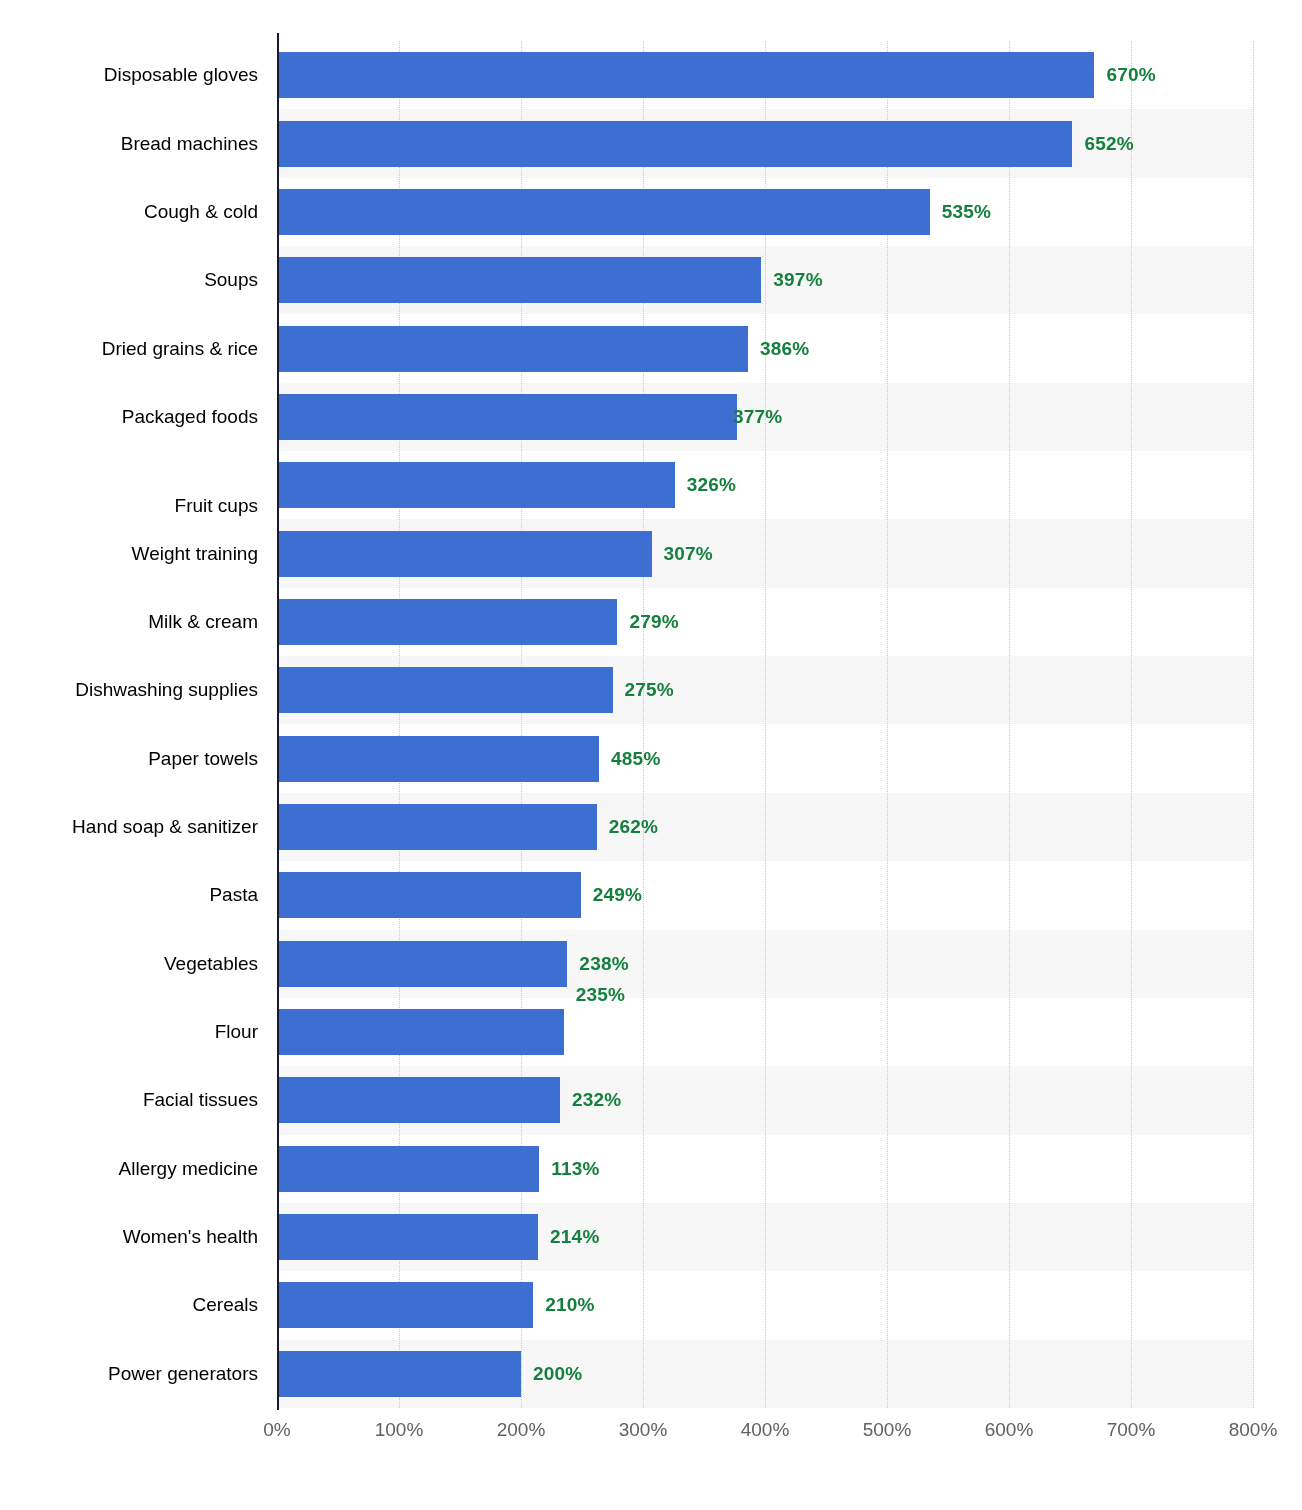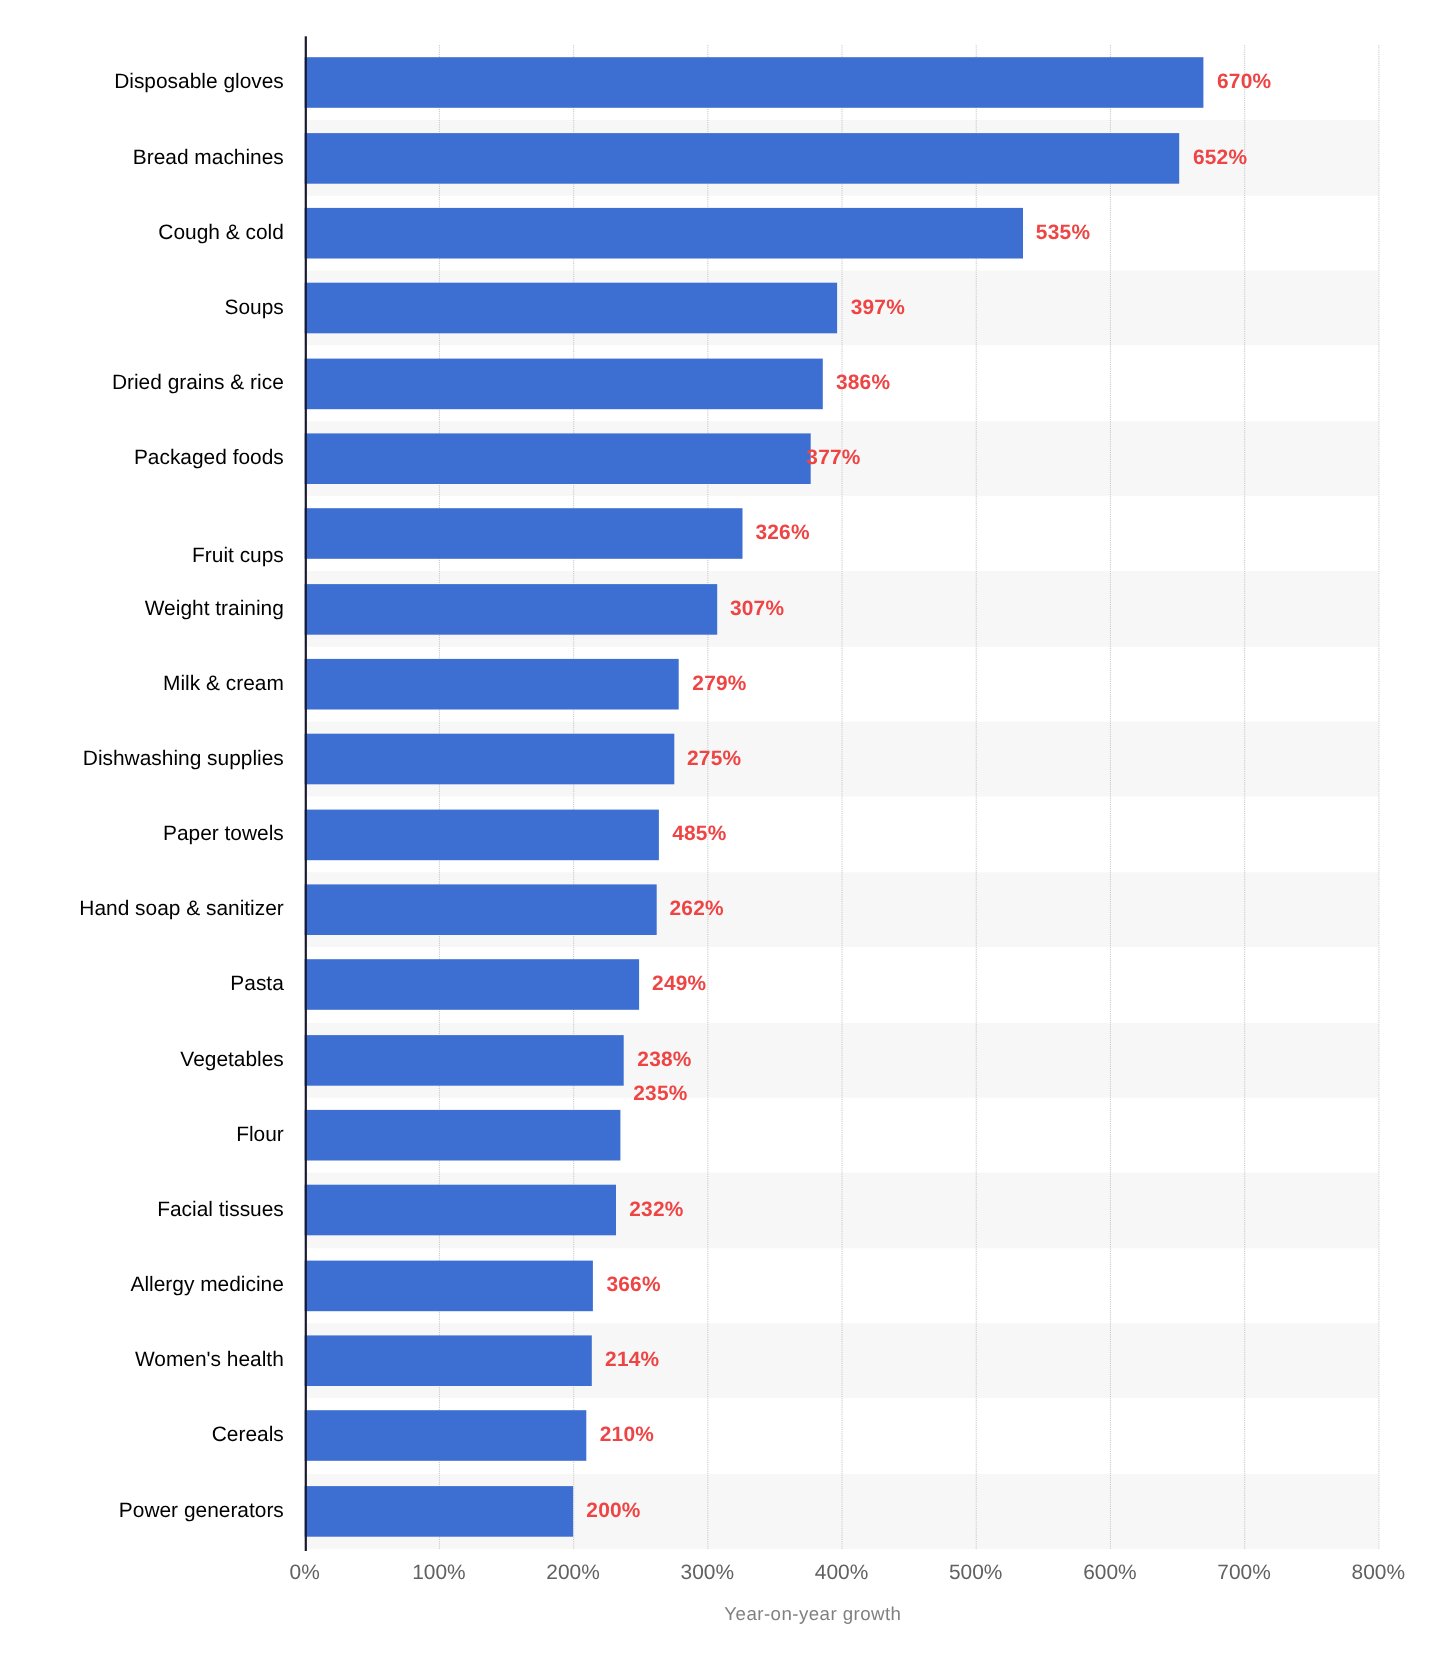--- a/index.html
+++ b/index.html
@@ -63,21 +63,21 @@
   .bar {
     position: absolute;
     background: #3d6fd2;
     height: 46px;
   }
 
   .bar-value {
     position: absolute;
     font-size: 19px;
     font-weight: bold;
-    color: #ef4444;
+    color: #15803d;
     white-space: nowrap;
     line-height: 46px;
     height: 46px;
     letter-spacing: 0.2px;
   }
 
   .cat-label {
     position: absolute;
     right: 1044px;           
     text-align: right;
@@ -205,34 +205,31 @@
       <div class="bar-value" style="left: 686.72px; top: 462.275px;">326%</div>
       <div class="bar-value" style="left: 663.54px; top: 530.625px;">307%</div>
       <div class="bar-value" style="left: 629.38px; top: 598.975px;">279%</div>
       <div class="bar-value" style="left: 624.5px; top: 667.325px;">275%</div>
       <div class="bar-value" style="left: 611.08px; top: 735.675px;">485%</div>
       <div class="bar-value" style="left: 608.64px; top: 804.025px;">262%</div>
       <div class="bar-value" style="left: 592.78px; top: 872.375px;">249%</div>
       <div class="bar-value" style="left: 579.36px; top: 940.725px;">238%</div>
       <div class="bar-value" style="left: 575.7px; top: 972px;">235%</div>
       <div class="bar-value" style="left: 572.04px; top: 1077.42px;">232%</div>
-      <div class="bar-value" style="left: 551.3px; top: 1145.77px;">366%</div>
+      <div class="bar-value" style="left: 551.3px; top: 1145.77px;">113%</div>
       <div class="bar-value" style="left: 550.08px; top: 1214.12px;">214%</div>
       <div class="bar-value" style="left: 545.2px; top: 1282.47px;">210%</div>
       <div class="bar-value" style="left: 533px; top: 1350.82px;">200%</div>
     </div>
   <div id="tick-labels">
       <div class="tick-label" style="left: 277px;">0%</div>
       <div class="tick-label" style="left: 399px;">100%</div>
       <div class="tick-label" style="left: 521px;">200%</div>
       <div class="tick-label" style="left: 643px;">300%</div>
       <div class="tick-label" style="left: 765px;">400%</div>
       <div class="tick-label" style="left: 887px;">500%</div>
       <div class="tick-label" style="left: 1009px;">600%</div>
       <div class="tick-label" style="left: 1131px;">700%</div>
       <div class="tick-label" style="left: 1253px;">800%</div>
     </div>
 
-  <div class="axis-title">
-    <span class="axis-title-inner">Year-on-year growth</span>
-  </div>
 
 </div>
 
 </body></html>

